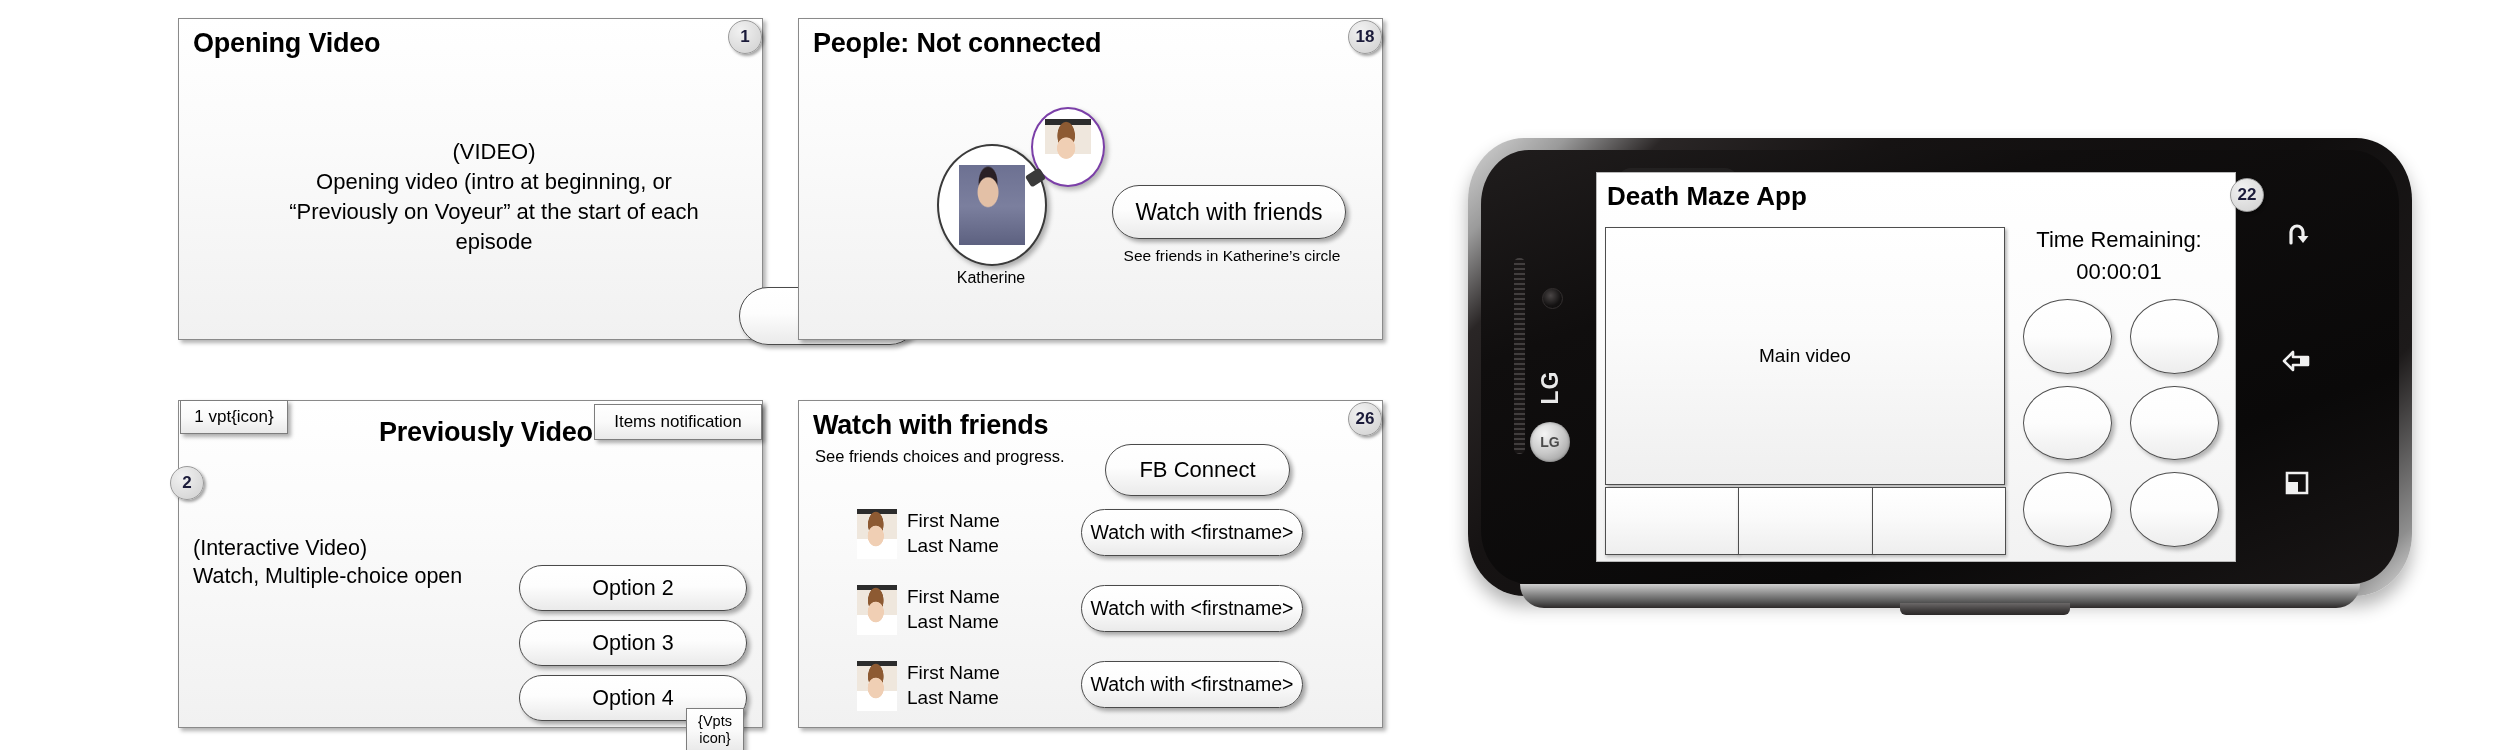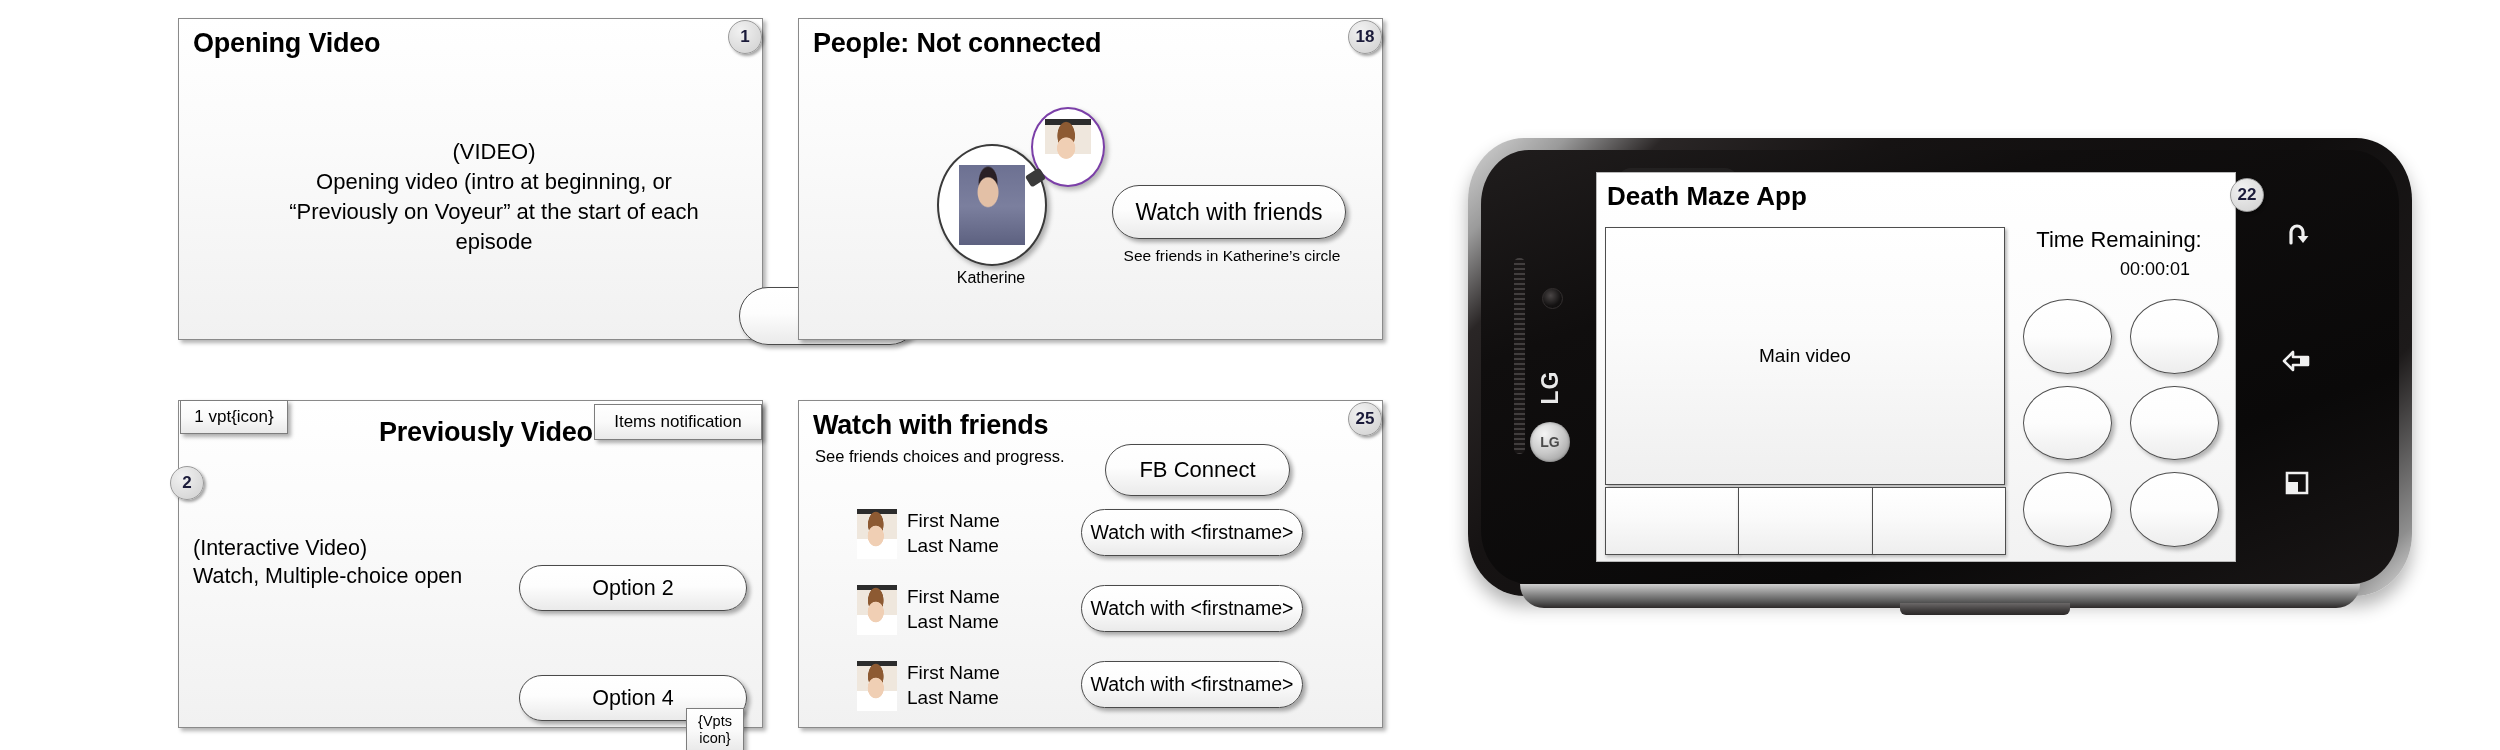--- a/index.html
+++ b/index.html
@@ -209,21 +209,21 @@
   .thumb-cell{
     flex:1;
     background:linear-gradient(180deg,#ffffff 0%,#fafafa 45%,#eeeeee 100%);
     border:1px solid #4e4e4e;
     margin-right:-1px;
     box-sizing:border-box;
     box-shadow:1px 2px 3px rgba(0,0,0,.22);
   }
   #right-pane{position:absolute;left:412px;top:54px;width:220px;height:328px;}
   #time-label{position:absolute;left:0;top:0;width:220px;text-align:center;font-size:22px;color:#000;}
-  #time-value{position:absolute;left:0;top:32px;width:220px;text-align:center;font-size:18px;color:#000;padding-left:36px;}
+  #time-value{position:absolute;left:0;top:32px;width:220px;text-align:center;font-size:22px;color:#000;}
   #oval-grid{
     position:absolute;left:14px;top:72px;width:196px;height:248px;
     display:grid;grid-template-columns:1fr 1fr;grid-template-rows:1fr 1fr 1fr;
     gap:12px 18px;
   }
   .oval-btn{
     border-radius:50%;
     background:linear-gradient(180deg,#ffffff 0%,#fdfdfd 50%,#ededed 100%);
     border:1.6px solid #4f4f4f;
     box-shadow:3px 3px 4px rgba(0,0,0,.28);
@@ -301,20 +301,21 @@
   <div class="static-text" id="see-circle-text">See friends in Katherine’s circle</div>
 </div>
 <div class="badge" style="left:1348px;top:20px;">18</div>
 
 <div class="panel" id="panel-interactive">
   <div class="panel-title" id="interactive-title">Previously Video</div>
   <div class="static-text" id="interactive-desc">(Interactive Video)
 Watch, Multiple-choice open</div>
 
   <div class="pill option-btn" id="opt2">Option 2</div>
+  <div class="pill option-btn" id="opt3">Option 3</div>
   <div class="pill option-btn" id="opt4">Option 4</div>
 </div>
 <div class="tagbox" id="vpt-tag">1 vpt{icon}</div>
 <div class="tagbox" id="items-notif-tag">Items notification</div>
 <div class="badge" id="badge-2">2</div>
 <div class="tagbox" id="vpts-tag">
   <span>{Vpts</span>
   <span>icon}</span>
 </div>
 
@@ -337,21 +338,21 @@
     <div class="pill friend-btn">Watch with &lt;firstname&gt;</div>
   </div>
 
   <div class="friend-row" id="frow2">
     <div class="friend-thumb"></div>
     <div class="friend-name">First Name
 Last Name</div>
     <div class="pill friend-btn">Watch with &lt;firstname&gt;</div>
   </div>
 </div>
-<div class="badge" style="left:1348px;top:402px;">25</div>
+<div class="badge" style="left:1348px;top:402px;">26</div>
 
 <div id="phone">
   <div id="phone-body">
     <div id="phone-inner"></div>
     <div id="earpiece-blur"></div>
 
     <div id="speaker-grille"></div>
     <div id="camera-dot"></div>
     <div id="lg-text">LG</div>
     <div id="lg-badge">LG</div>

